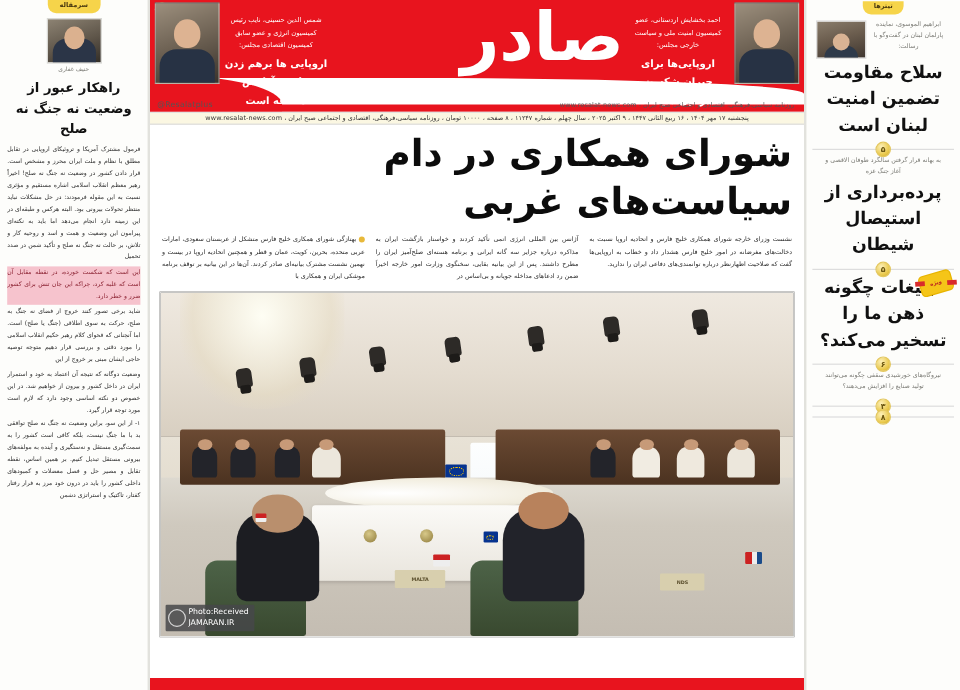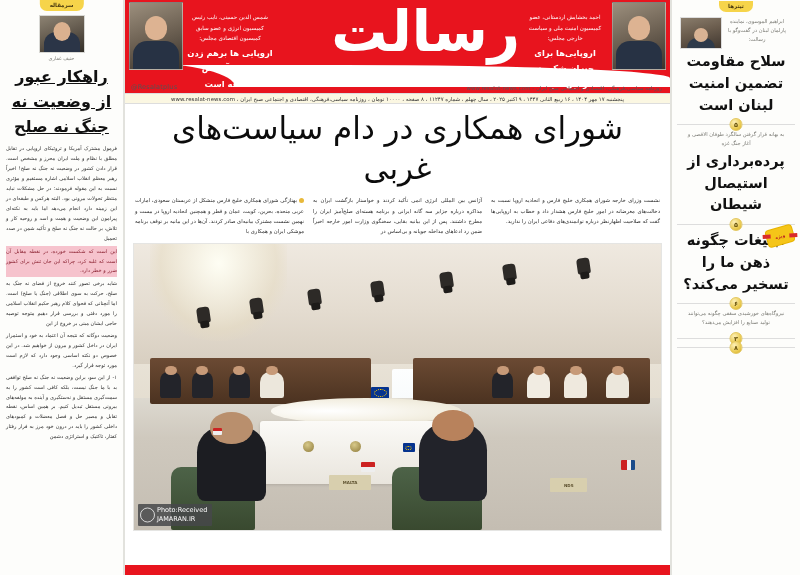--- a/index.html
+++ b/index.html
@@ -212,21 +212,21 @@
     display: flex; align-items: center; justify-content: center;
     font-size: 5.4px; color: #333; letter-spacing: .1px;
   }
 
   
   .hl-kicker {
     text-align: center; font-size: 7.6px; color: #222;
     padding: 7px 14px 0; font-weight: 600; line-height: 1.6;
   }
   .headline {
-    text-align: center; font-size: 31px; font-weight: normal;
+    text-align: right; font-size: 31px; font-weight: bold;
     color: #0c0c0c; padding: 5px 10px 6px;
     line-height: 1.28; letter-spacing: -0.6px;
   }
   .lede {
     display: flex; flex-direction: row-reverse;
     gap: 9px; padding: 1px 10px 6px;
   }
   .lede-col {
     flex: 1; font-size: 5.3px; line-height: 1.95;
     color: #2b2b2b; text-align: justify;
@@ -394,24 +394,23 @@
   .ed-photo::before {
     content: ""; position: absolute; left: 50%; bottom: 0;
     width: 36px; height: 20px; transform: translateX(-50%);
     background: #2b3547; border-radius: 12px 12px 0 0;
   }
   .ed-author {
     text-align: center; font-size: 5px; color: #7b7b75;
     margin-bottom: 4px;
   }
   .ed-title {
-    text-align: center; font-size: 16px; font-weight: bold;
+    text-align: center; font-size: 11px; font-weight: bold;
     color: #111; line-height: 1.55; margin-bottom: 5px;
     letter-spacing: -0.2px;
-    text-decoration: underline;
   }
   .ed-body {
     font-size: 5.1px; line-height: 1.95; color: #2e2e2e;
     text-align: justify;
   }
   .ed-body p { margin-bottom: 2px; }
   .ed-hl {
     background: #f6c3cd; color: #8a2030;
     display: block; padding: 1px 0;
   }
@@ -468,21 +467,21 @@
       <div class="mh-swoosh2"></div>
 
       <div class="mh-pagetag">۴</div>
 
       <div class="mh-portrait right"></div>
       <div class="mh-blurb right">
         <span>احمد بخشایش اردستانی، عضو کمیسیون امنیت ملی و سیاست خارجی مجلس:</span>
         <span class="bold">اروپایی‌ها برای جبران شکست اسرائیل سیاست تنش را برگزیدند</span>
       </div>
 
-      <div class="logo">رسالت</div>
+      <div class="logo">صادر</div>
 
       <div class="mh-portrait left"></div>
       <div class="mh-blurb left">
         <span>شمس الدین حسینی، نایب رئیس کمیسیون انرژی و عضو سابق کمیسیون اقتصادی مجلس:</span>
         <span class="bold">اروپایی ها برهم زدن ثبات و آرامش منطقه است</span>
       </div>
 
       <div class="mh-handle">@Resalatplus</div>
       <div class="mh-strap">روزنامه سیاسی،فرهنگی، اقتصادی و اجتماعی صبح ایران - www.resalat-news.com</div>
     </header>

